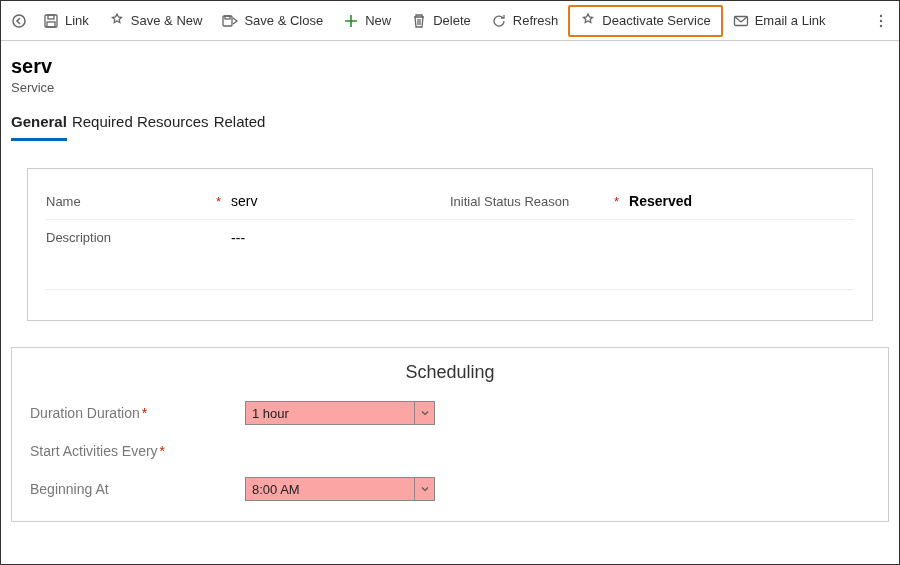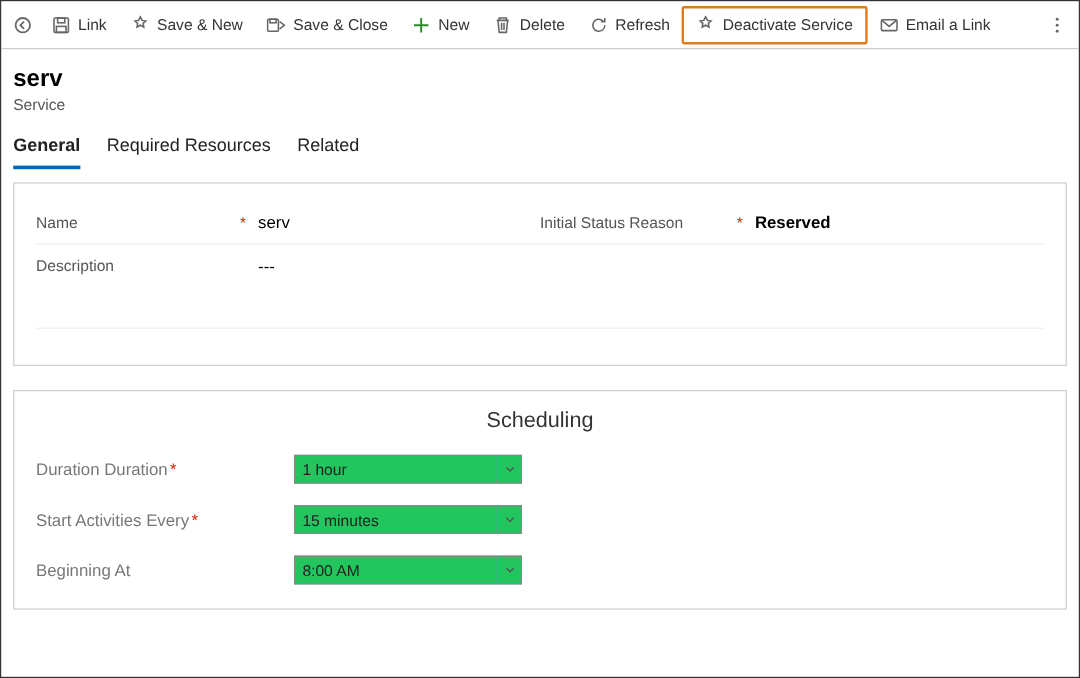--- a/index.html
+++ b/index.html
@@ -72,36 +72,36 @@
     font-weight: 700;
     color: #000;
   }
   .header-subtitle {
     font-size: 13px;
     color: #555;
     margin-top: 2px;
   }
   .tabs {
     display: flex;
-    gap: 22px;
+    gap: 5px;
     padding: 8px 10px 0 10px;
     border-bottom: 1px solid transparent;
   }
   .tab {
     padding: 4px 0 8px 0;
     font-size: 15px;
     color: #222;
     cursor: pointer;
   }
   .tab.active {
     font-weight: 600;
     border-bottom: 3px solid #0067b8;
   }
   .panel {
-    margin: 10px;
+    margin: 26px;
     border: 1px solid #ccc;
     padding: 14px 18px 30px 18px;
   }
   .field-row {
     display: flex;
     align-items: flex-start;
     padding: 10px 0;
     border-bottom: 1px solid #eee;
   }
   .field-col {
@@ -151,21 +151,21 @@
   }
   .select {
     width: 190px;
     height: 24px;
     border: 1px solid #888;
     display: flex;
     align-items: center;
     justify-content: space-between;
     padding: 0 0 0 6px;
     font-size: 13px;
-    background: #22c55e;
+    background: #fca5a5;
     cursor: pointer;
   }
   .select .chev {
     width: 20px;
     height: 22px;
     border-left: 1px solid #888;
     display: flex;
     align-items: center;
     justify-content: center;
   }
@@ -317,28 +317,20 @@
         <svg viewBox="0 0 16 16" width="12" height="12" fill="none" stroke="#555" stroke-width="1.6">
             <path d="M4 6l4 4 4-4"></path>
           </svg>
       </span>
     </div>
   </div>
 
   <div class="sched-row">
     <div class="sched-label">
       <span>Start Activities Every</span><span class="req2">*</span>
-    </div>
-    <div class="select">
-      <span>15 minutes</span>
-      <span class="chev">
-        <svg viewBox="0 0 16 16" width="12" height="12" fill="none" stroke="#555" stroke-width="1.6">
-            <path d="M4 6l4 4 4-4"></path>
-          </svg>
-      </span>
     </div>
   </div>
 
   <div class="sched-row" style="margin-bottom:0">
     <div class="sched-label">Beginning At</div>
     <div class="select">
       <span>8:00 AM</span>
       <span class="chev">
         <svg viewBox="0 0 16 16" width="12" height="12" fill="none" stroke="#555" stroke-width="1.6">
             <path d="M4 6l4 4 4-4"></path>

